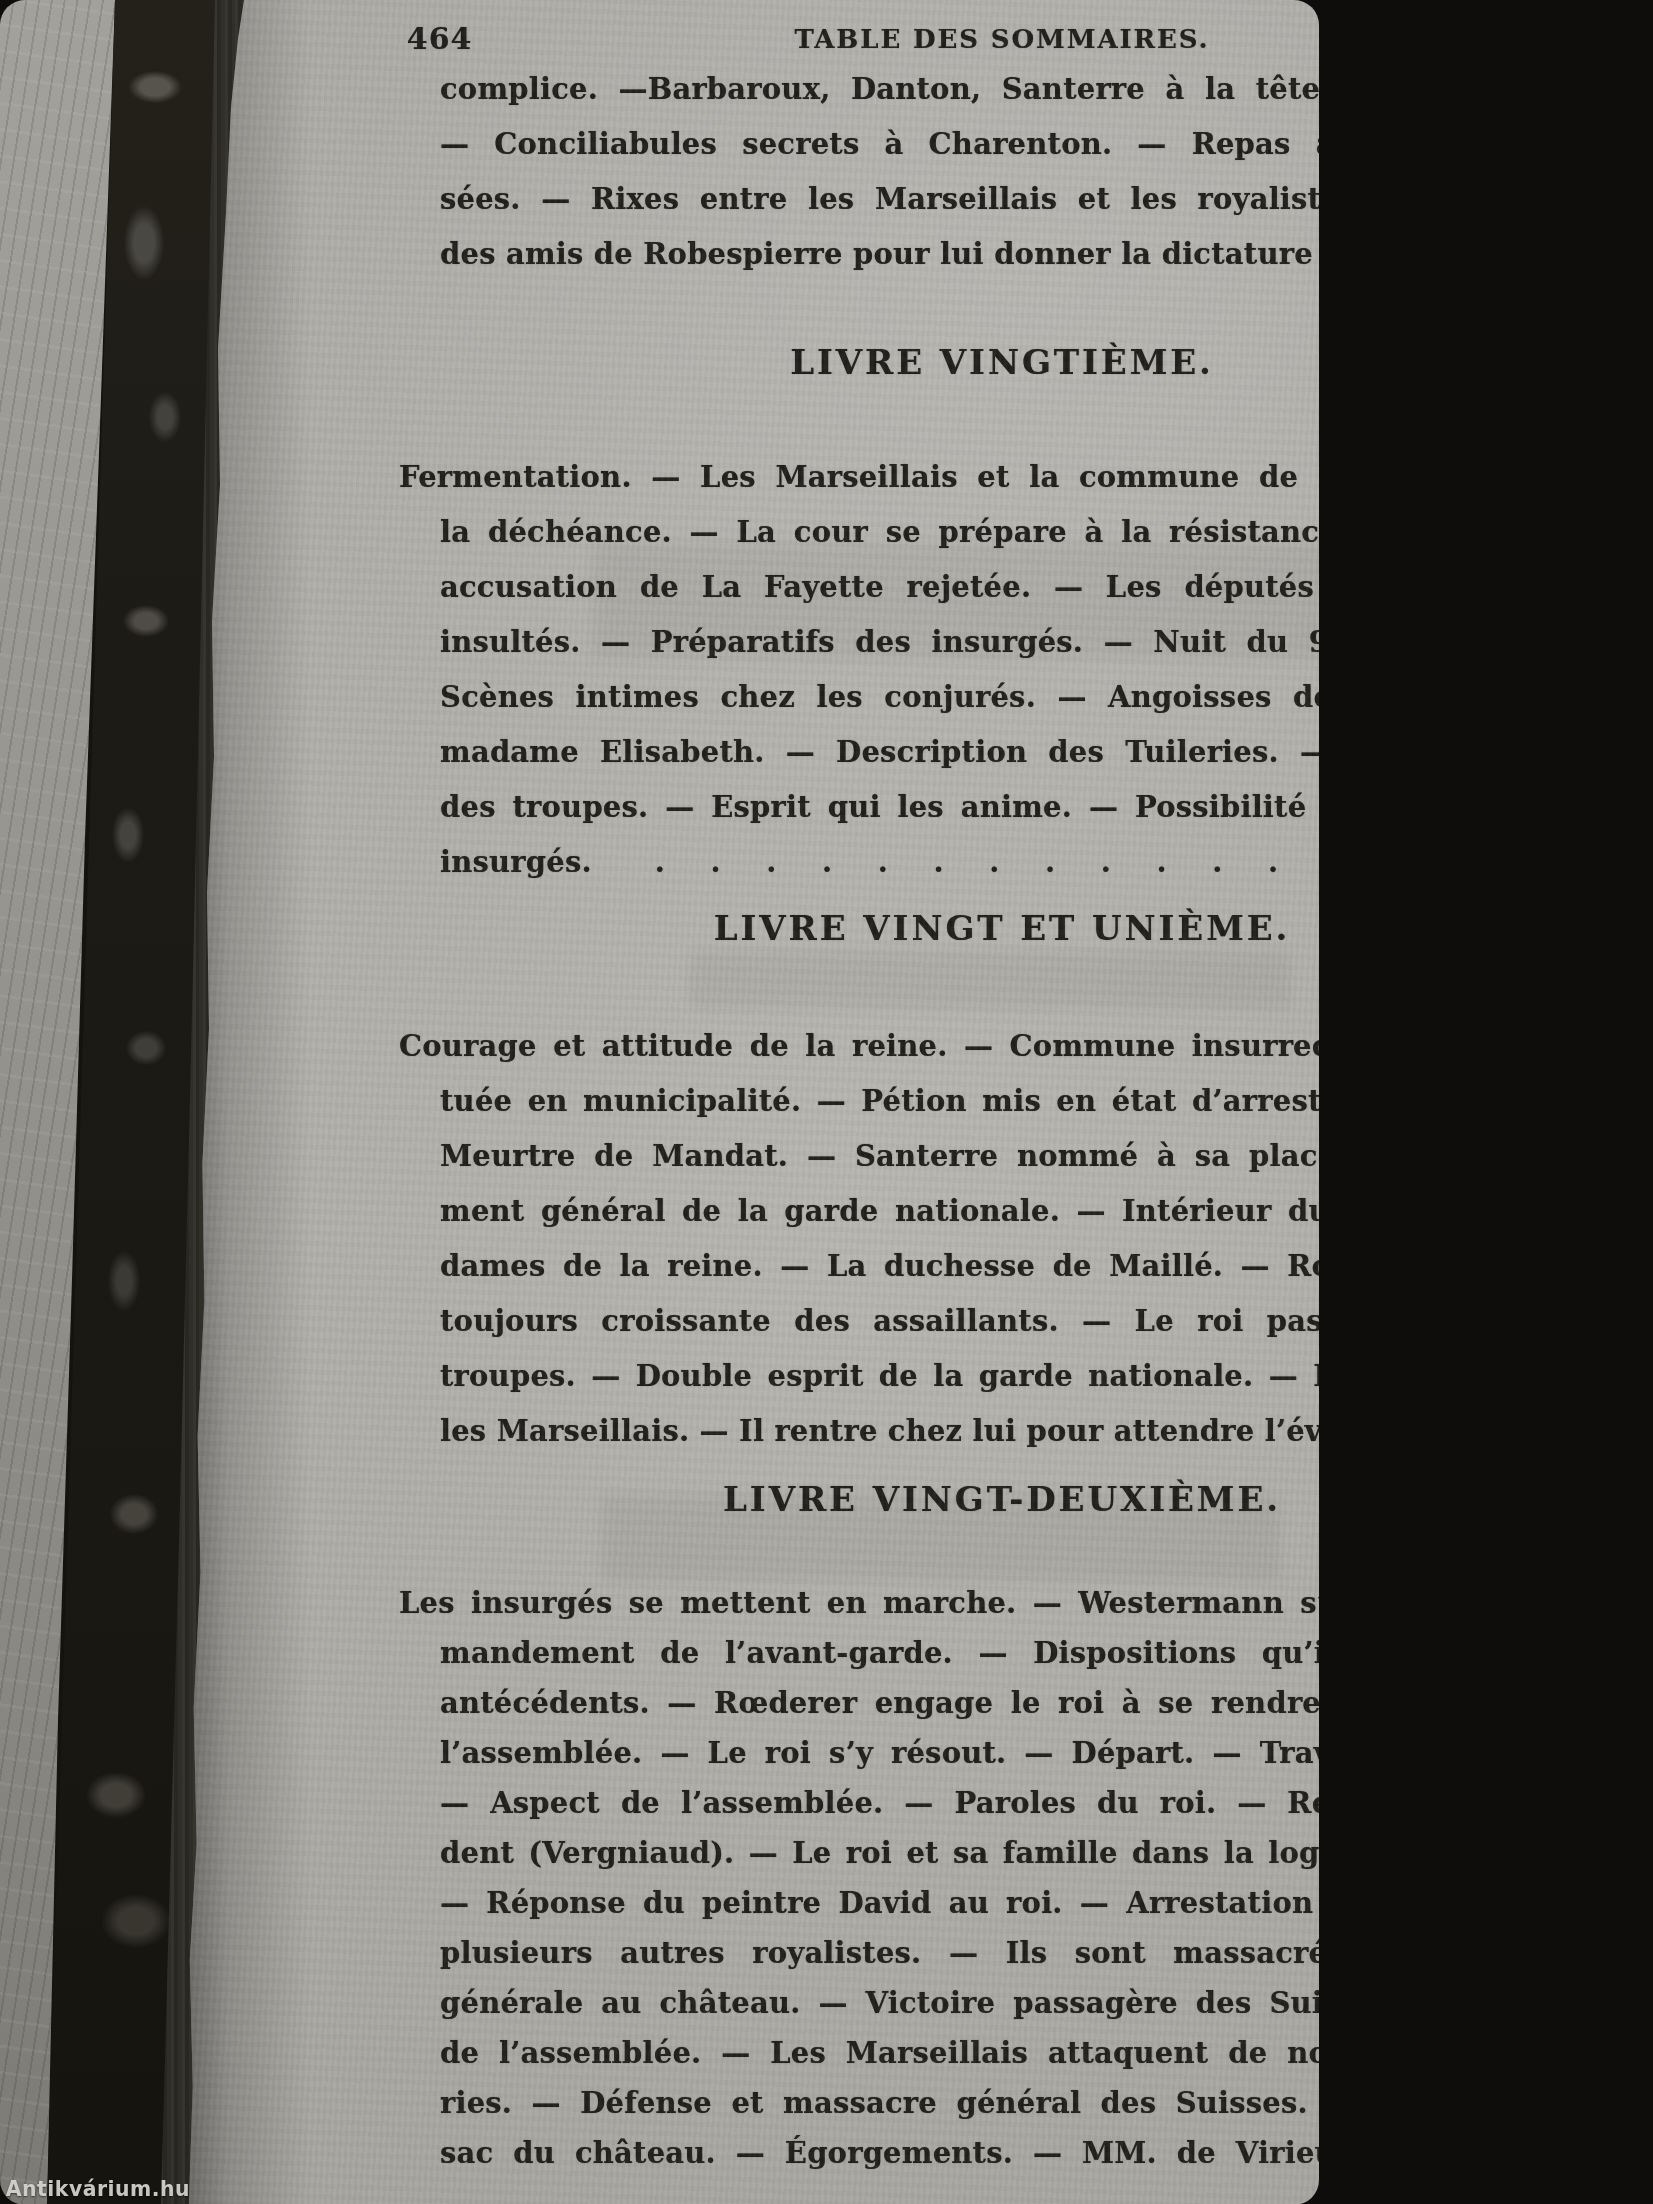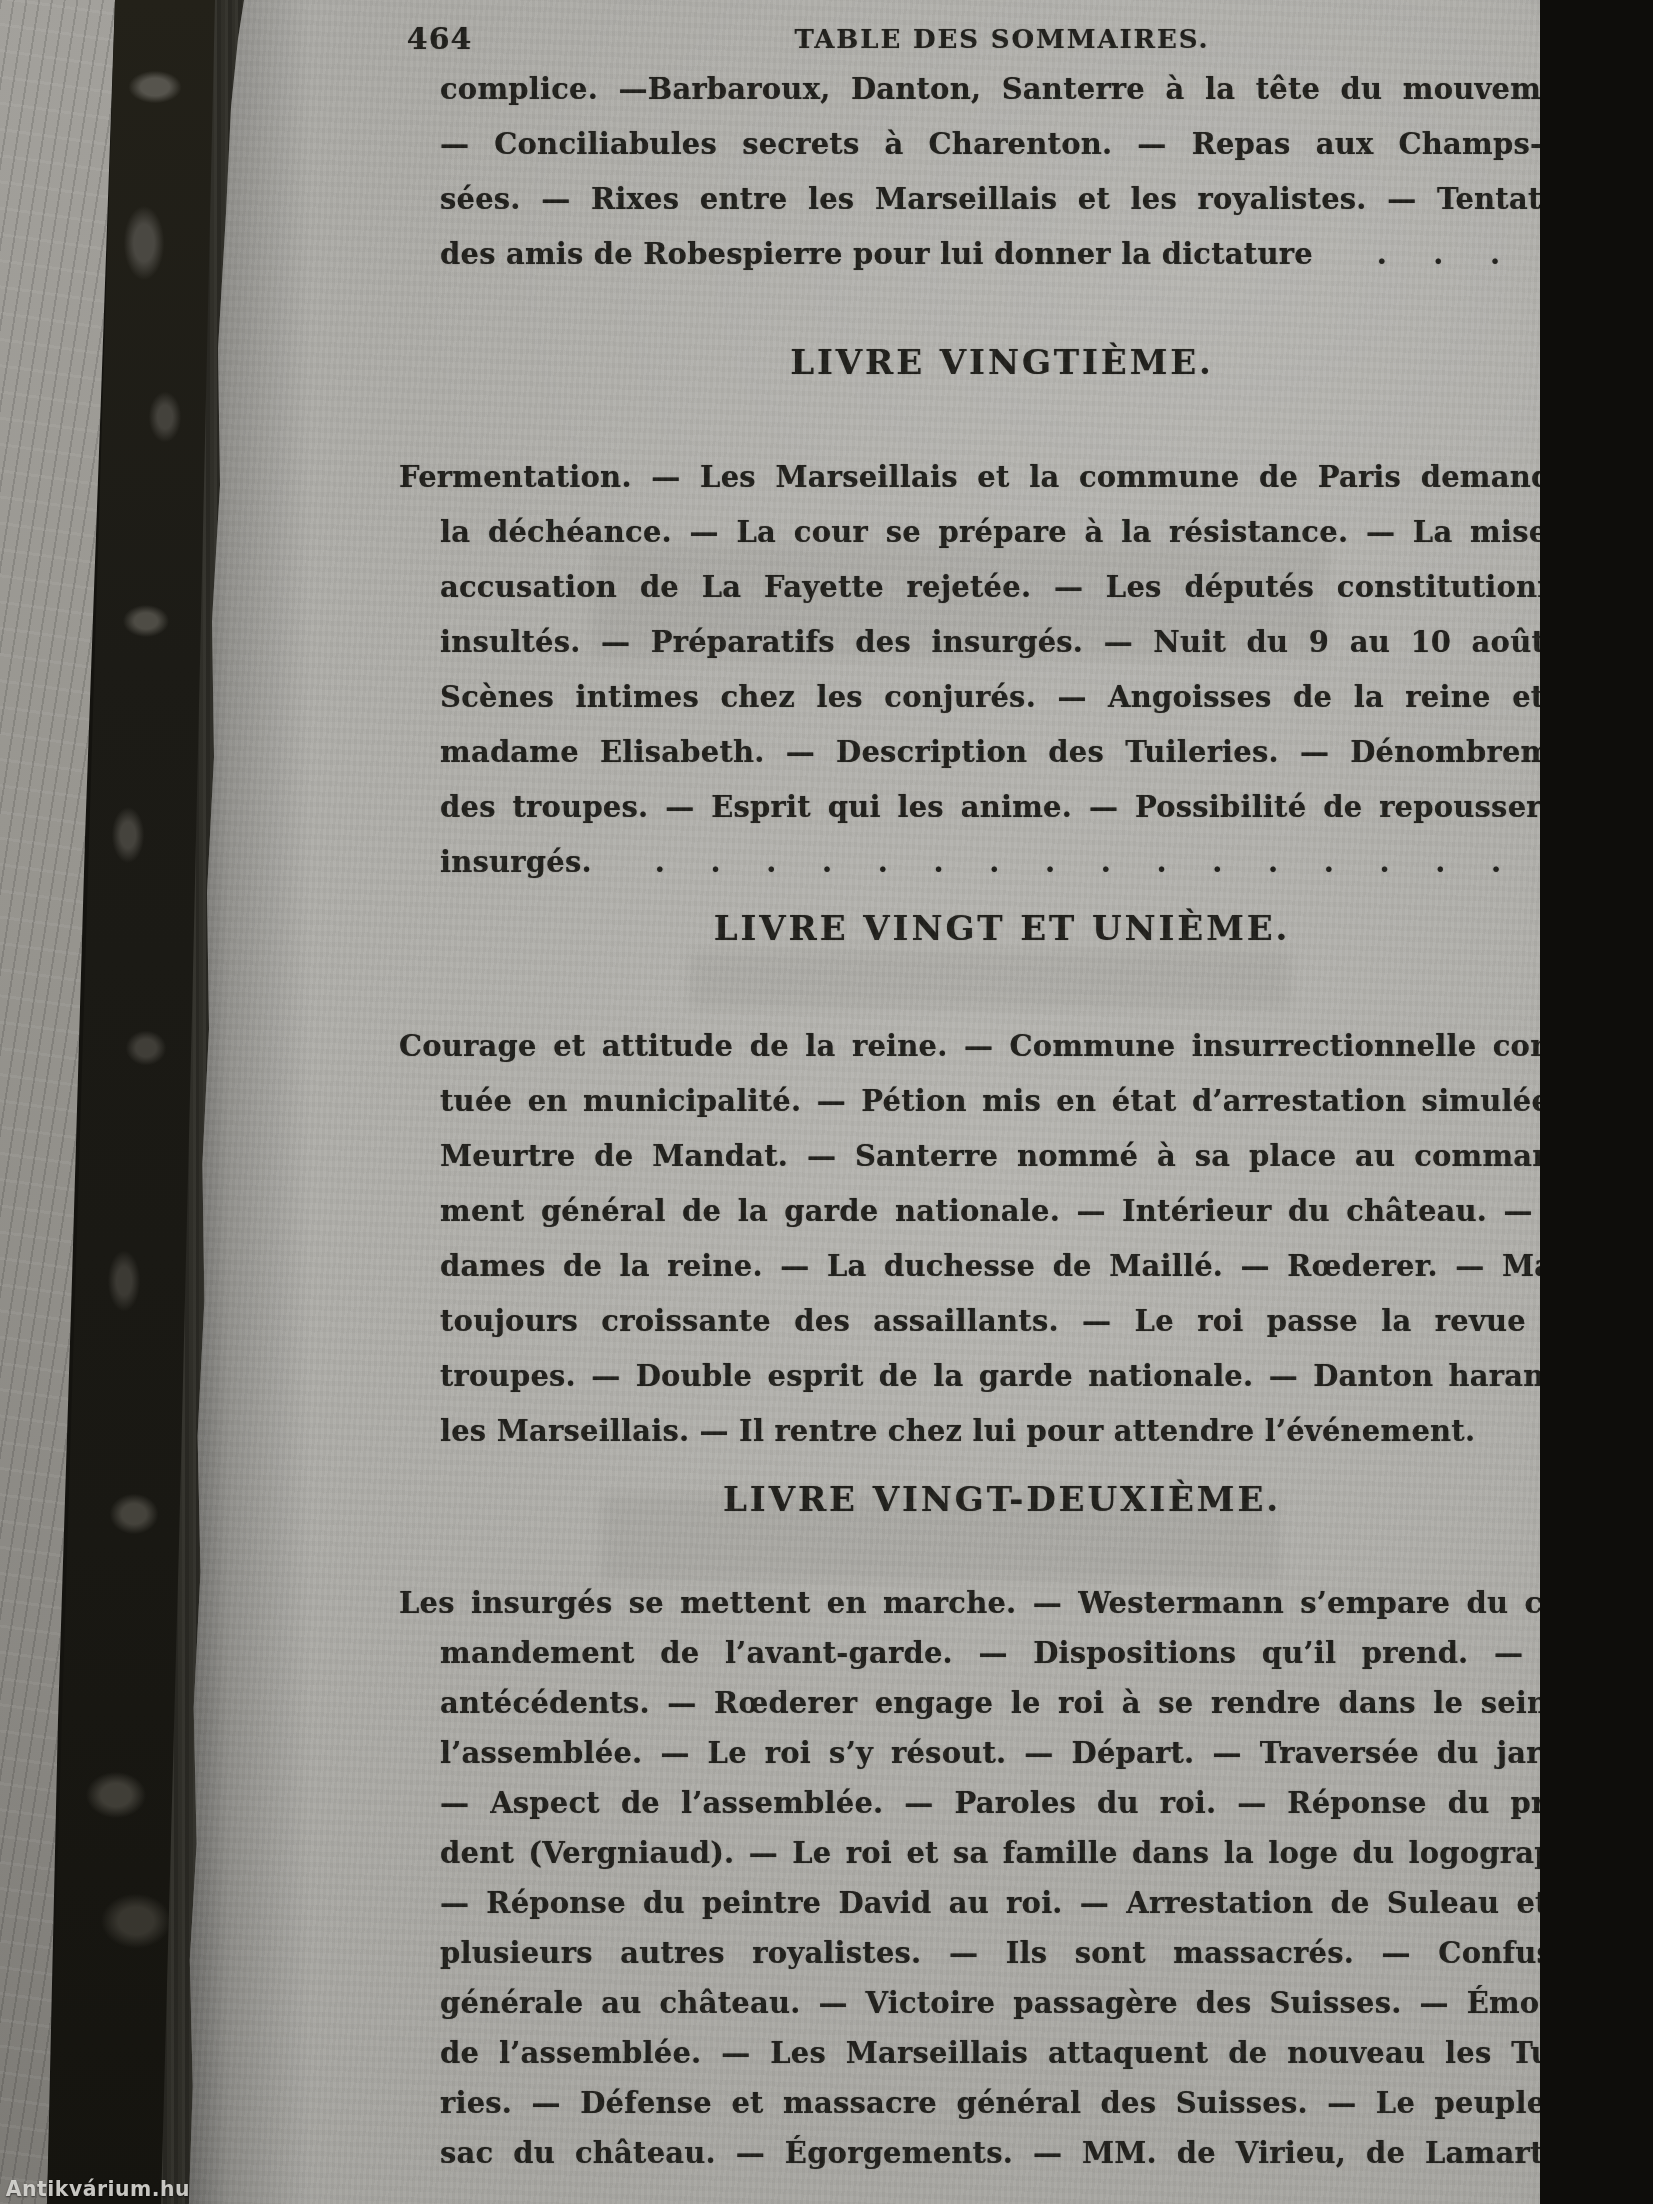--- a/index.html
+++ b/index.html
@@ -1,18 +1,19 @@
 <!DOCTYPE html>
 <html><head>
 <meta charset="utf-8">
 <style>
   html,body{margin:0;padding:0;background:#0e0d0b;}
   #screen{
-    position:relative;width:1540px;height:2205px;overflow:hidden;
+    position:relative;width:1319px;height:2205px;overflow:hidden;
     font-family:"DejaVu Serif", serif;
+    border-radius:25px;
   }
 
   
   .binding{position:absolute;left:0;top:0;width:311px;height:100%;background:#14130f;}
   .cover-light{
     position:absolute;left:0;top:0;width:311px;height:100%;
     clip-path:polygon(0 0,115px 0,101px 18%,85px 38%,72px 58%,58px 78%,47px 100%,0 100%);
     background:linear-gradient(178deg,#a3a19c 0%,#97958f 40%,#8a8883 75%,#7c7a75 100%);
   }
   .cover-light::after{

